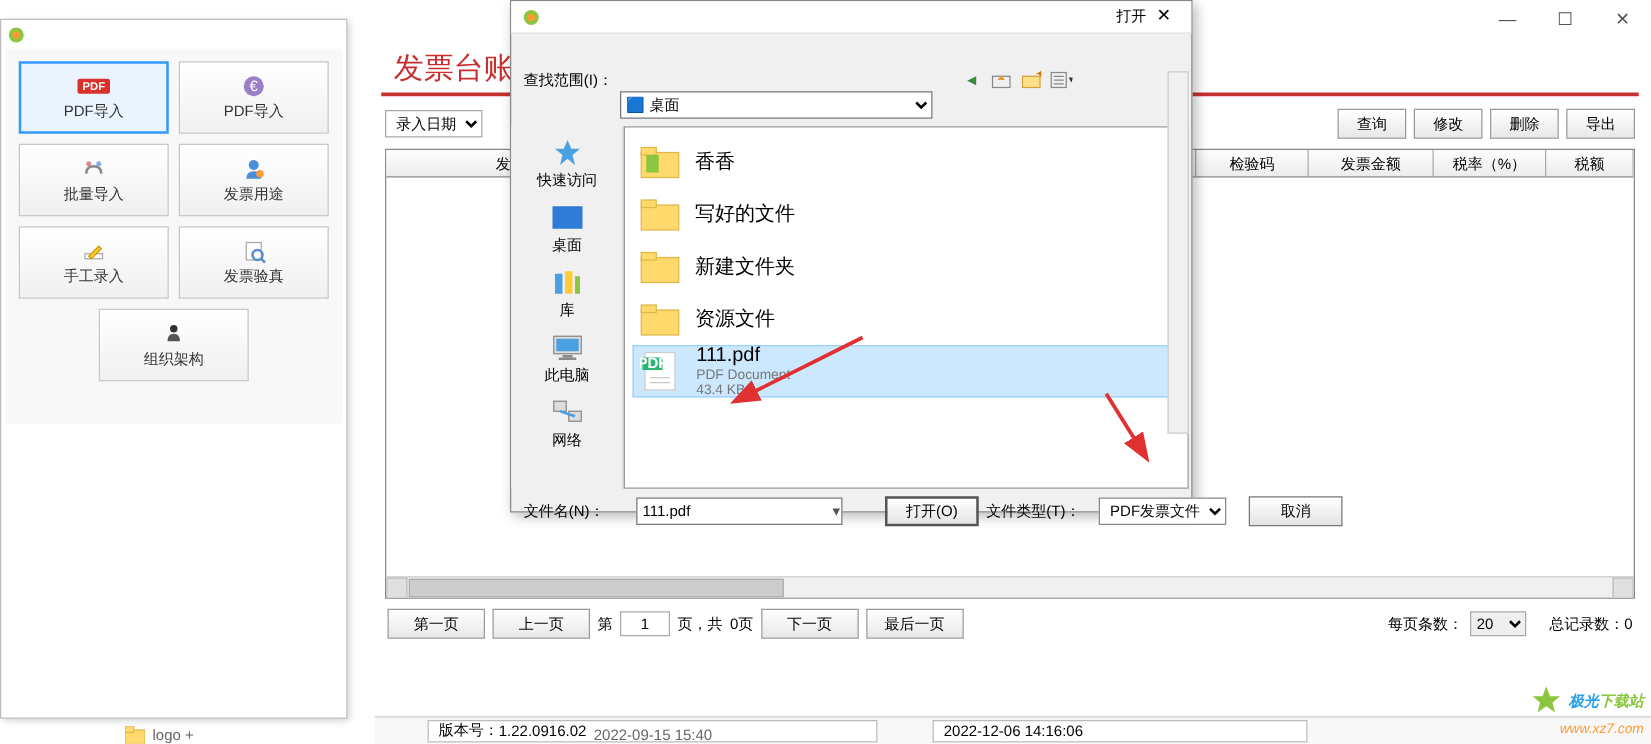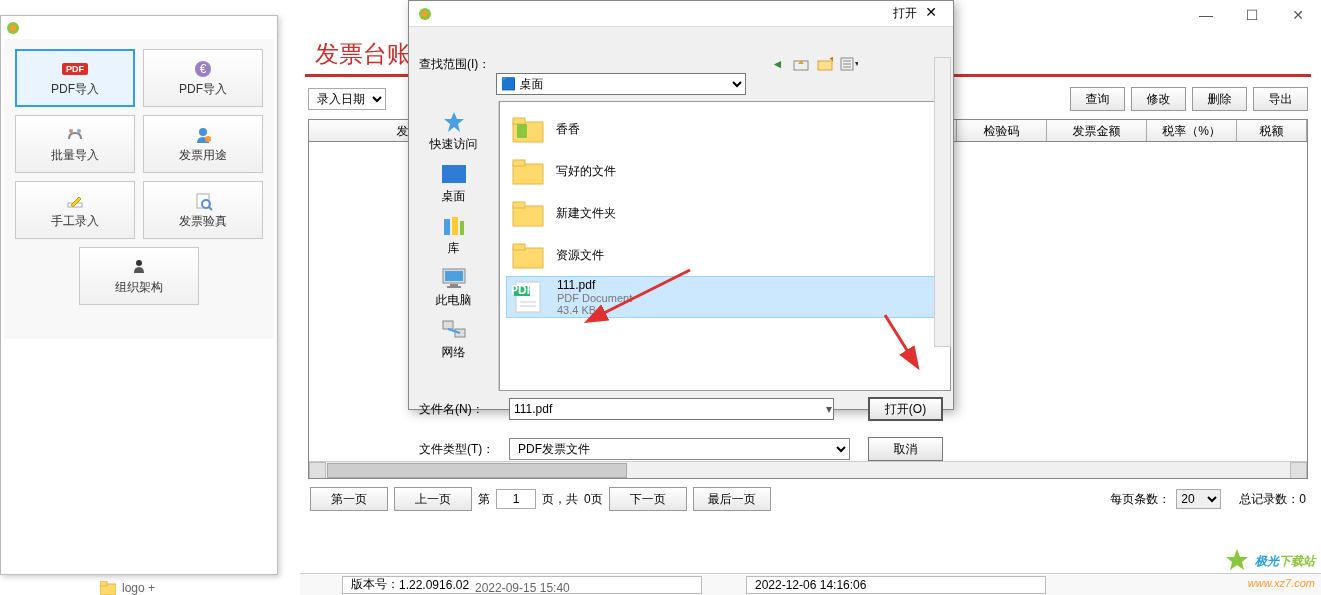--- a/index.html
+++ b/index.html
@@ -64,23 +64,23 @@
 .dlg-body { display: flex; height: 290px; }
 .places-bar { width: 90px; background: #f0f0f0; border-right: 1px solid #ccc; display: flex; flex-direction: column; align-items: center; padding-top: 4px; }
 .place-item { width: 80px; height: 52px; display: flex; flex-direction: column; align-items: center; justify-content: center; gap: 2px; cursor: pointer; font-size: 11px; }
 .place-icon { width: 28px; height: 24px; display: flex; align-items: center; justify-content: center; }
 .file-list { flex: 1; background: #fff; border: 1px solid #999; margin: 0 2px 0 0; padding: 6px; overflow-y: auto; position: relative; }
 .scrollbar-v { position: absolute; right: 2px; top: 56px; width: 17px; height: 290px; background: #f0f0f0; border: 1px solid #ccc; }
 .file-item { display: flex; align-items: center; gap: 10px; padding: 4px; height: 42px; cursor: pointer; }
 .file-item.selected { background: #cce8ff; border: 1px solid #99d1ff; }
 .file-icon { width: 36px; height: 36px; display: flex; align-items: center; justify-content: center; }
 .file-info { display: flex; flex-direction: column; }
-.file-name { font-size: 12px; }
+.file-name { font-size: 16px; }
 .file-meta { font-size: 11px; color: #777; }
-.dlg-bottom { padding: 6px 10px; display: flex; flex-direction: column; gap: 16px; }
+.dlg-bottom { padding: 6px 10px; display: flex; flex-direction: row; gap: 6px; }
 .dlg-row { display: flex; align-items: center; gap: 10px; }
 .dlg-label { width: 80px; font-size: 12px; }
 .dlg-combo { flex: 1; height: 22px; border: 1px solid #888; background: #fff; padding: 2px 4px; }
 .dlg-btn { width: 75px; height: 24px; border: 1px solid #777; background: linear-gradient(#fff,#e4e4e4); cursor: pointer; margin-left: 8px; }
 .dlg-btn.primary { border: 2px solid #555; }
 
 
 .arrow { position: absolute; z-index: 200; pointer-events: none; }
 
 

